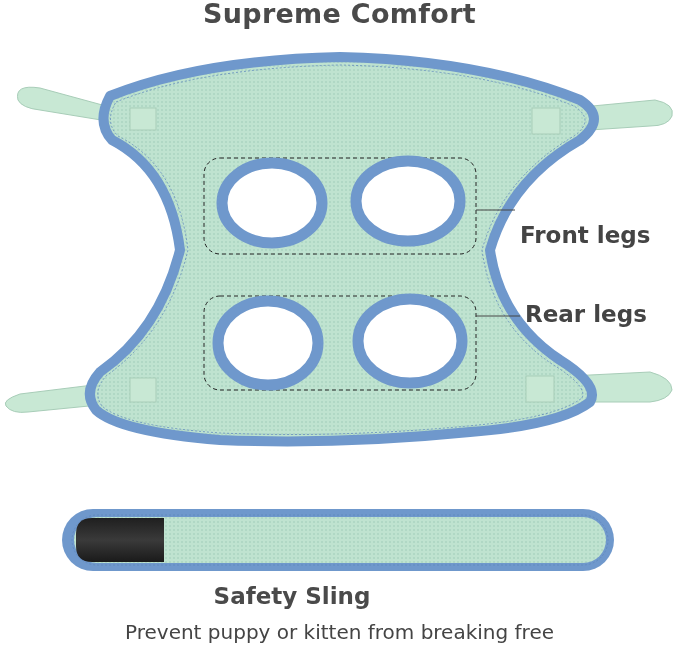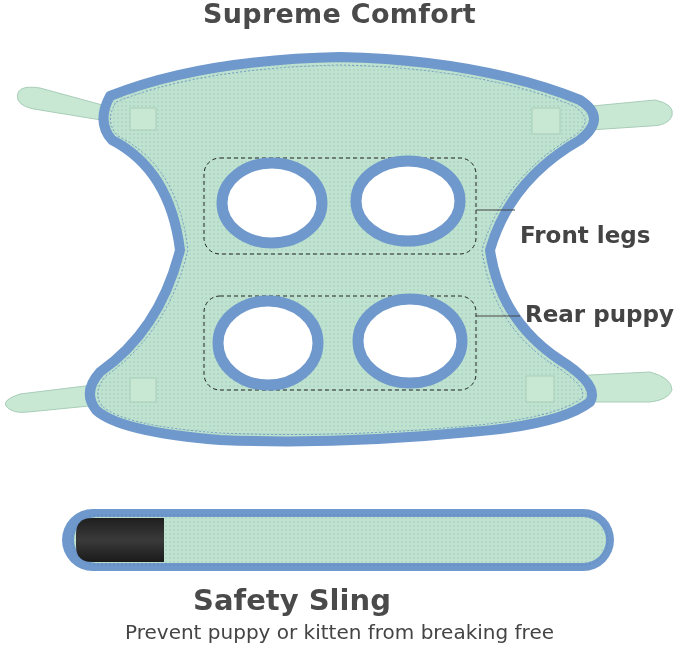--- a/index.html
+++ b/index.html
@@ -39,21 +39,21 @@
     }
     .label-front { left: 520px; top: 198px; margin-top: 24px; }
     .label-rear { left: 525px; top: 301px; }
     .title-bottom {
       position: absolute;
       left: 0;
       top: 583px;
       width: 584px;
       text-align: center;
       font-weight: bold;
-      font-size: 29px;
+      font-size: 23px;
       color: #4a4a4a;
     }
     .subtitle-bottom {
       position: absolute;
       left: 0;
       top: 620px;
       width: 679px;
       text-align: center;
       font-size: 20px;
       color: #444444;
@@ -153,16 +153,16 @@
 
   <g>
     <rect x="62" y="509" width="552" height="62" rx="31" ry="31" fill="#6f98cc"></rect>
     <rect x="74" y="517" width="532" height="46" rx="23" ry="23" fill="url(#meshPat)"></rect>
     <path d="M92,518 L164,518 L164,562 L92,562 Q76,562 76,546 L76,534 Q76,518 92,518 Z" fill="url(#tabGrad)"></path>
     <rect x="72" y="515" width="536" height="50" rx="25" ry="25" fill="none" stroke="#5e88bd" stroke-width="0.8" stroke-dasharray="2,2"></rect>
   </g>
 </svg>
 
 <div class="callout-label label-front">Front legs</div>
-<div class="callout-label label-rear">Rear puppy</div>
+<div class="callout-label label-rear">Rear legs</div>
 
 <div class="title-bottom">Safety Sling</div>
 <div class="subtitle-bottom">Prevent puppy or kitten from breaking free</div>
 
 </body></html>

